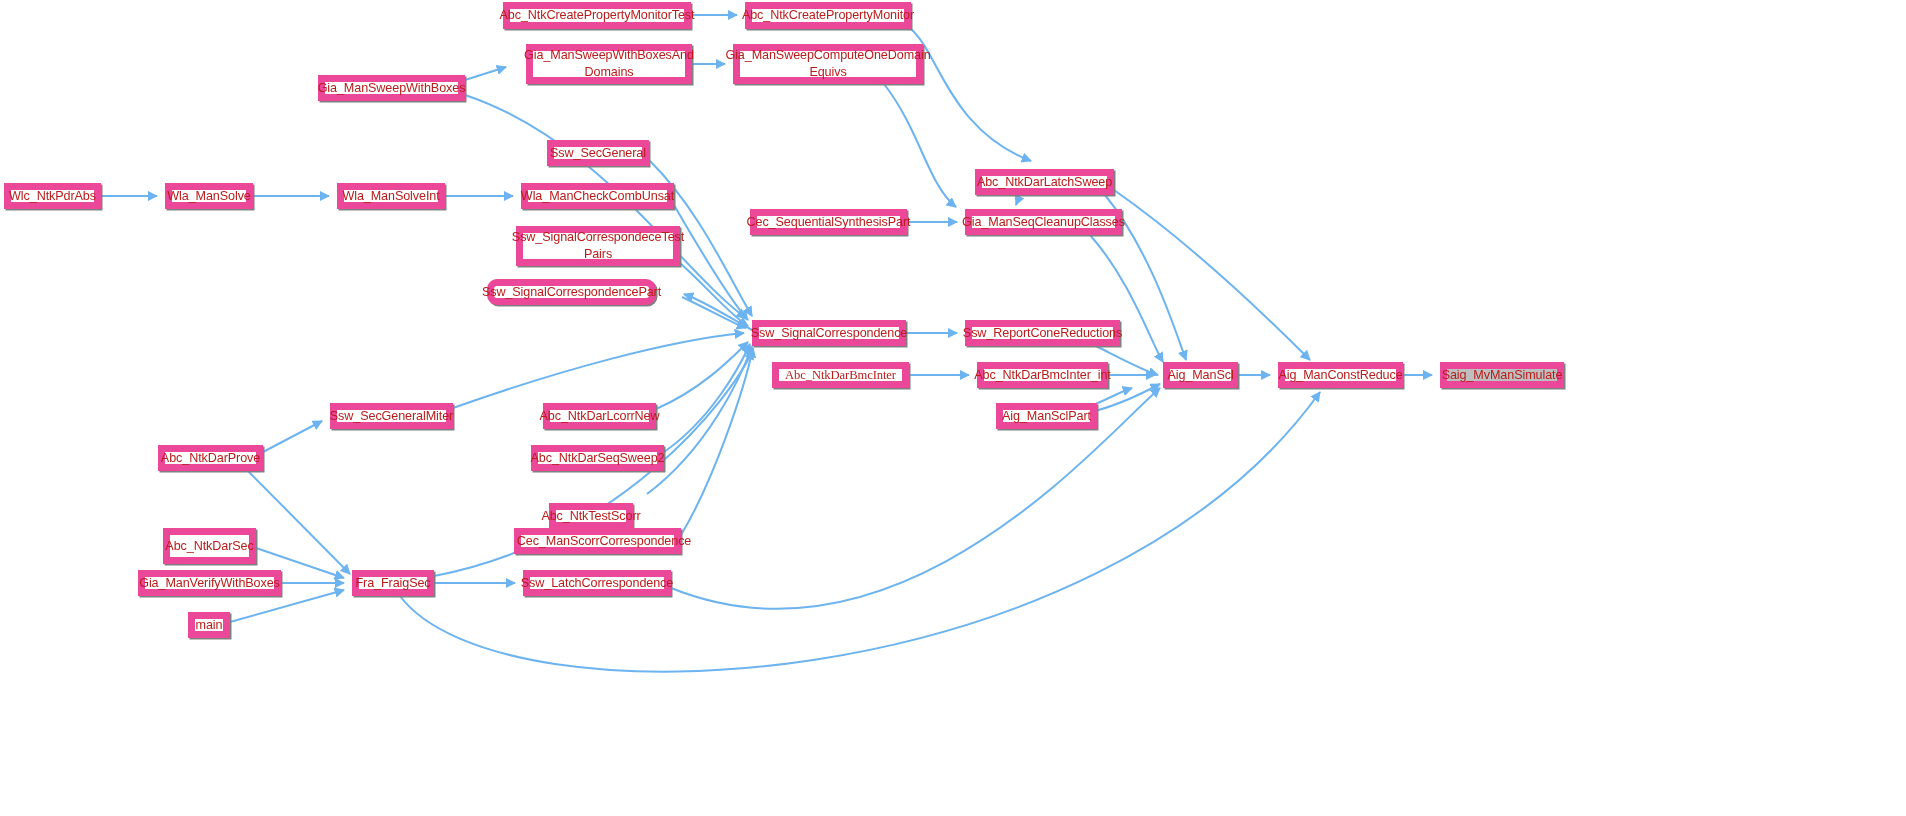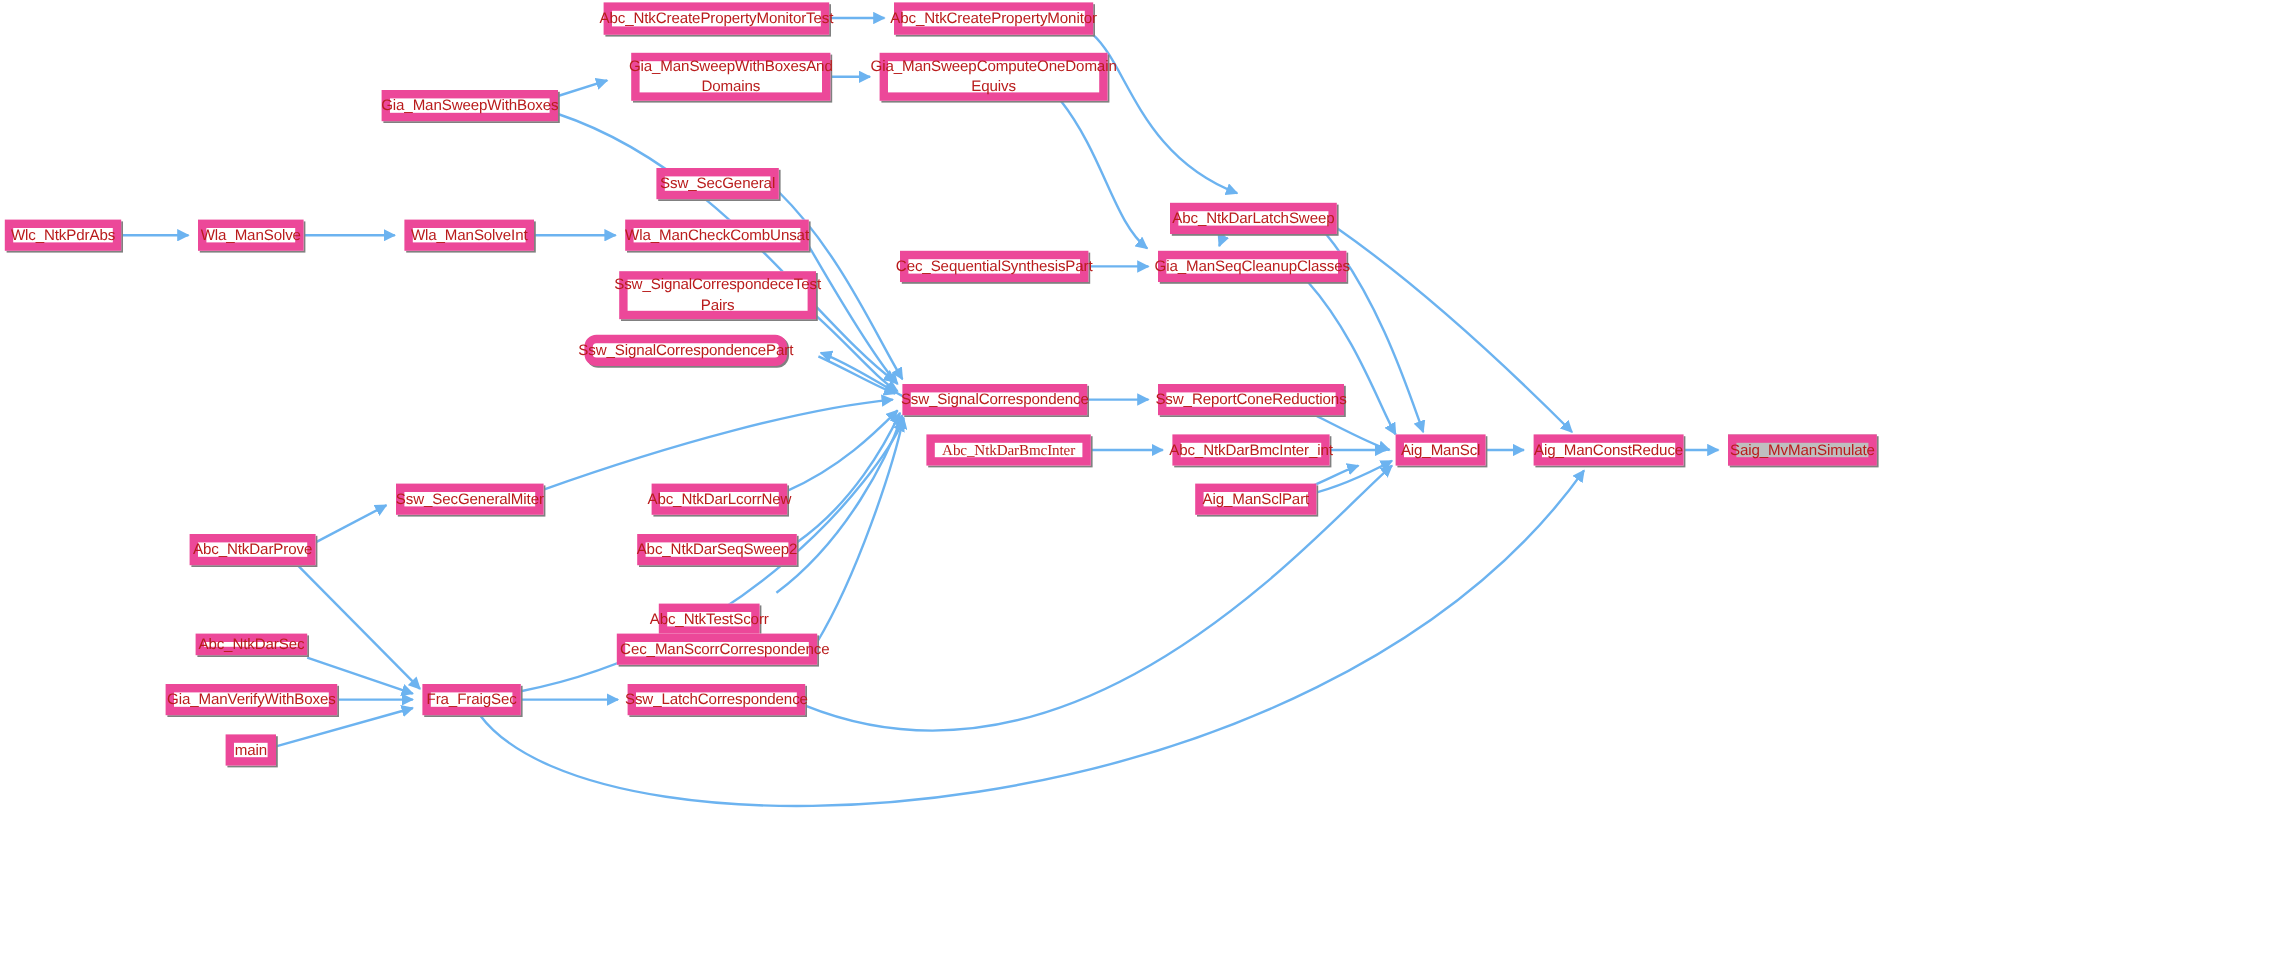--- a/index.html
+++ b/index.html
@@ -118,20 +118,20 @@
       <div class="node" style="left: 977px; top: 362px; width: 131px; height: 26px;">Abc_NtkDarBmcInter_int</div>
       <div class="node" style="left: 1163px; top: 362px; width: 75px; height: 26px;">Aig_ManScl</div>
       <div class="node" style="left: 1278px; top: 362px; width: 125px; height: 26px;">Aig_ManConstReduce</div>
       <div class="node highlight" style="left: 1440px; top: 362px; width: 124px; height: 26px;">Saig_MvManSimulate</div>
       <div class="node" style="left: 330px; top: 403px; width: 123px; height: 26px; text-align: right;">Ssw_SecGeneralMiter</div>
       <div class="node" style="left: 543px; top: 403px; width: 113px; height: 26px;">Abc_NtkDarLcorrNew</div>
       <div class="node" style="left: 996px; top: 403px; width: 101px; height: 26px;">Aig_ManSclPart</div>
       <div class="node" style="left: 158px; top: 445px; width: 105px; height: 26px;">Abc_NtkDarProve</div>
       <div class="node" style="left: 531px; top: 445px; width: 133px; height: 26px;">Abc_NtkDarSeqSweep2</div>
       <div class="node" style="left: 549px; top: 487px; width: 84px; height: 26px; margin-top: 16px;">Abc_NtkTestScorr</div>
-      <div class="node" style="left: 163px; top: 528px; width: 93px; height: 18px;">Abc_NtkDarSec</div>
+      <div class="node" style="left: 163px; top: 528px; width: 93px; height: 36px;">Abc_NtkDarSec</div>
       <div class="node" style="left: 514px; top: 528px; width: 167px; height: 26px; padding-left: 16px;">Cec_ManScorrCorrespondence</div>
       <div class="node" style="left: 138px; top: 570px; width: 143px; height: 26px;">Gia_ManVerifyWithBoxes</div>
       <div class="node" style="left: 352px; top: 570px; width: 82px; height: 26px;">Fra_FraigSec</div>
       <div class="node" style="left: 523px; top: 570px; width: 148px; height: 26px;">Ssw_LatchCorrespondence</div>
       <div class="node" style="left: 188px; top: 612px; width: 42px; height: 26px;">main</div>
     </div>
 </div>
 
 </body></html>

